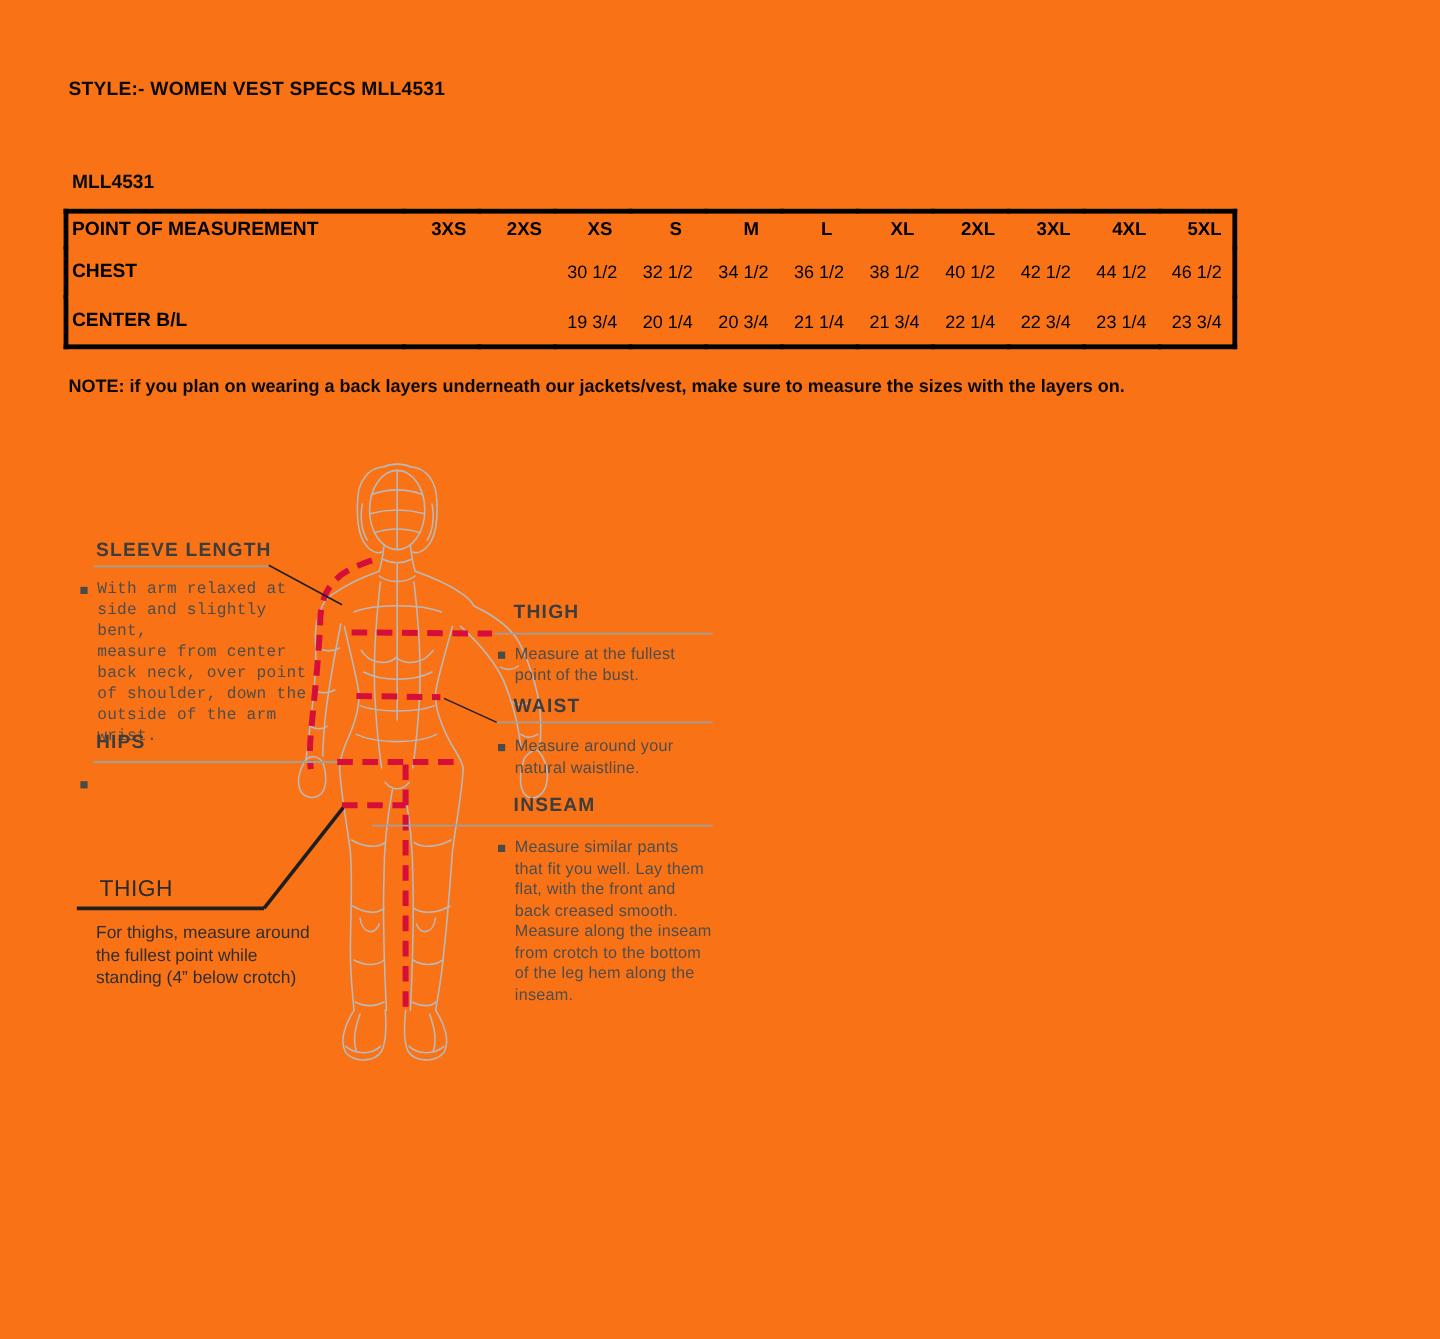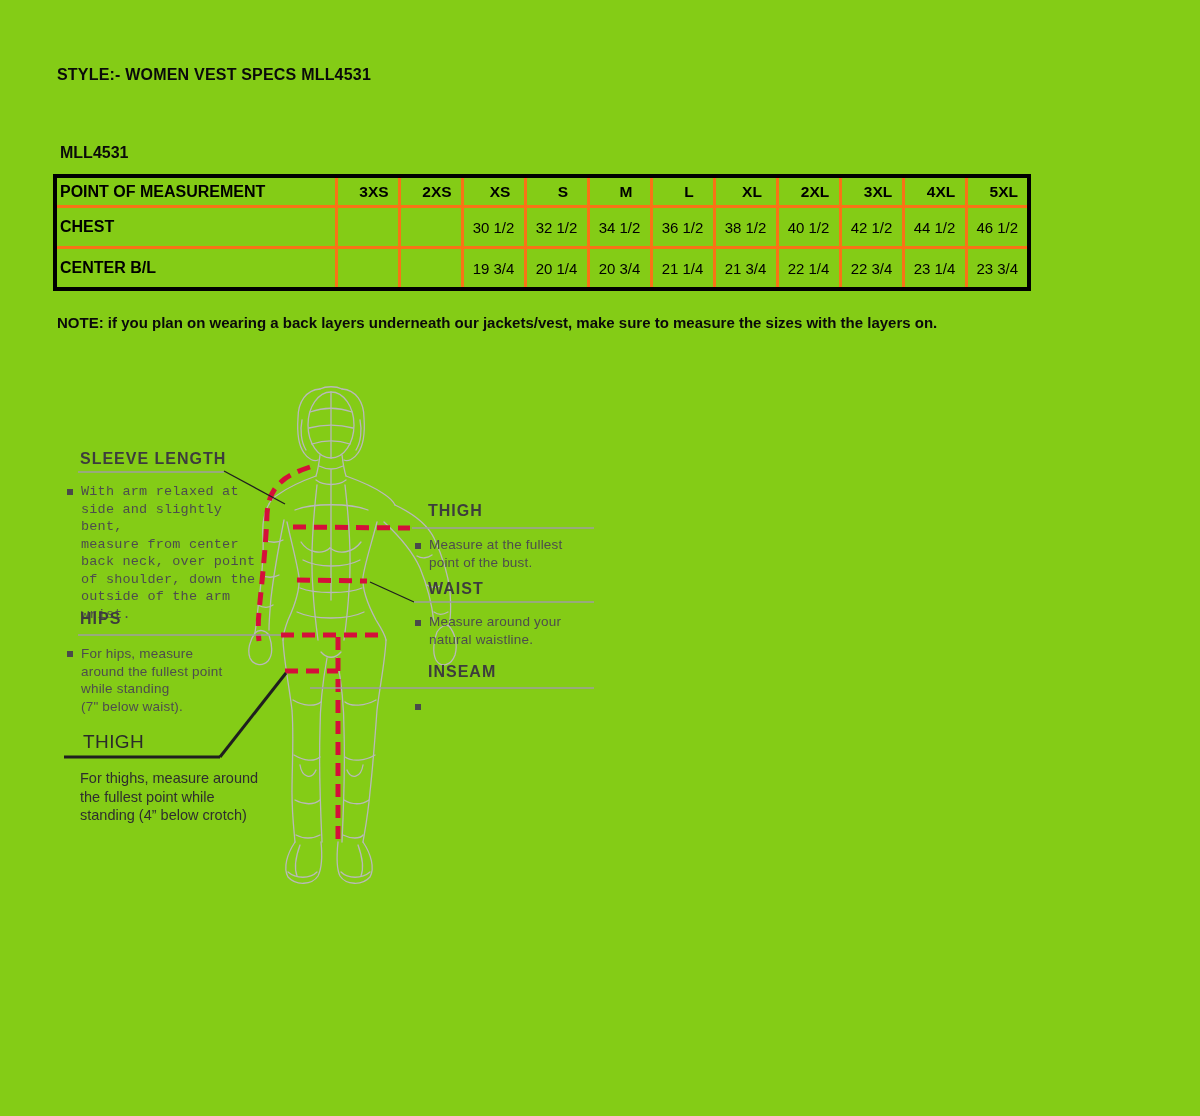--- a/index.html
+++ b/index.html
@@ -1,17 +1,17 @@
 <!DOCTYPE html>
 <html><head>
 <meta charset="utf-8">
 <style>
   html,body { margin:0; padding:0; background:#ffffff; }
   .page {
-    position:relative; width:1200px; height:1116px; background:#84cc16;
+    position:relative; width:1200px; height:1116px; background:#f97316;
     font-family:"Liberation Sans", sans-serif; overflow:hidden; color:#000;
   }
   .doc-title {
     position:absolute; left:57px; top:66px;
     font-size:16px; font-weight:bold; color:#0a0a0a; letter-spacing:0.2px;
   }
   .style-code {
     position:absolute; left:60px; top:144px;
     font-size:16px; font-weight:bold; color:#0a0a0a;
   }
@@ -217,36 +217,40 @@
   <div class="gtext" style="left:81px; top:483px; width:175px;font-family:Liberation Mono, monospace;">With arm relaxed at
 side and slightly bent,
 measure from center
 back neck, over point
 of shoulder, down the
 outside of the arm
 wrist.</div>
 
   <div class="ghead" style="left:80px; top:610px;">HIPS</div>
   <span class="bullet" style="left:67px; top:651px;"></span>
-  <div class="gtext" style="left:81px; top:645px; width:190px;">For hips, measure
-around the fullest point
-while standing
-(7" below waist).</div>
 
   <div class="ghead thigh" style="left:83px; top:731px;">THIGH</div>
   <div class="gtext thigh" style="left:80px; top:769px; width:210px;">For thighs, measure around
 the fullest point while
 standing (4” below crotch)</div>
 
   <div class="ghead" style="left:428px; top:502px;">THIGH</div>
   <span class="bullet" style="left:415px; top:543px;"></span>
   <div class="gtext" style="left:429px; top:536px; width:175px;">Measure at the fullest
 point of the bust.</div>
 
   <div class="ghead" style="left:428px; top:580px;">WAIST</div>
   <span class="bullet" style="left:415px; top:620px;"></span>
   <div class="gtext" style="left:429px; top:613px; width:175px;">Measure around your
 natural waistline.</div>
 
   <div class="ghead" style="left:428px; top:663px;">INSEAM</div>
   <span class="bullet" style="left:415px; top:704px;"></span>
+  <div class="gtext" style="left:429px; top:697px; width:185px;">Measure similar pants
+that fit you well. Lay them
+flat, with the front and
+back creased smooth.
+Measure along the inseam
+from crotch to the bottom
+of the leg hem along the
+inseam.</div>
 
 </div>
 
 </body></html>

